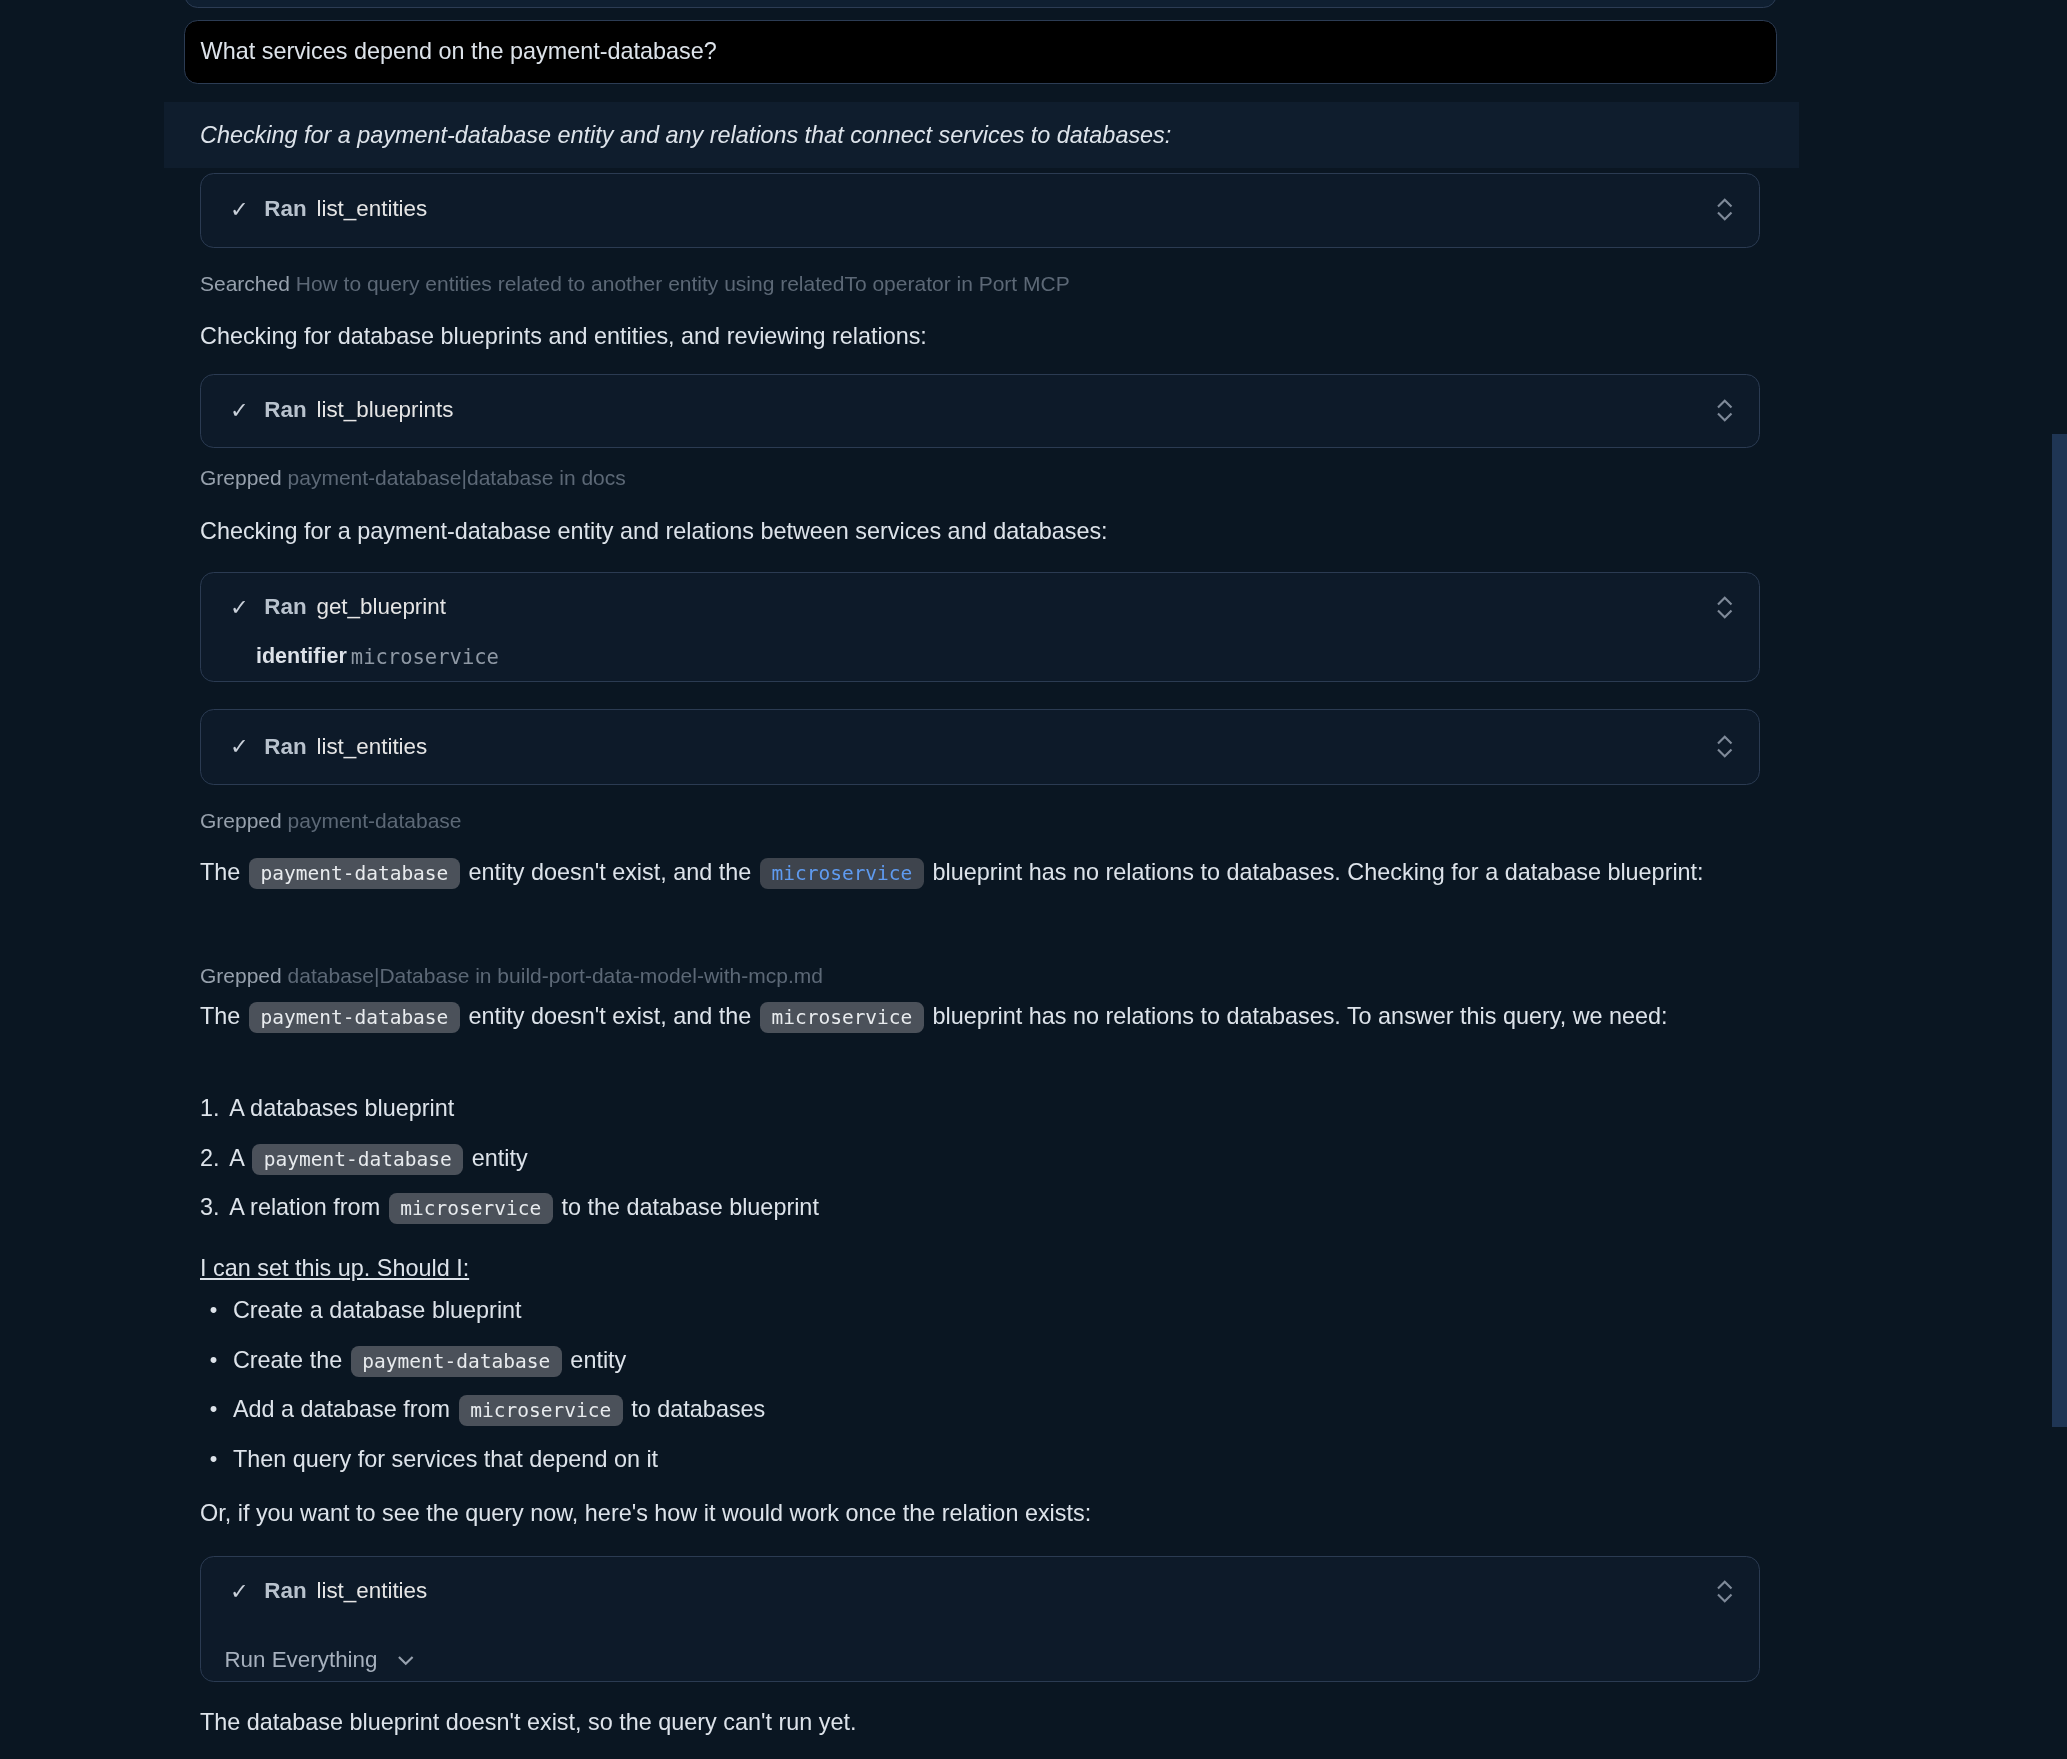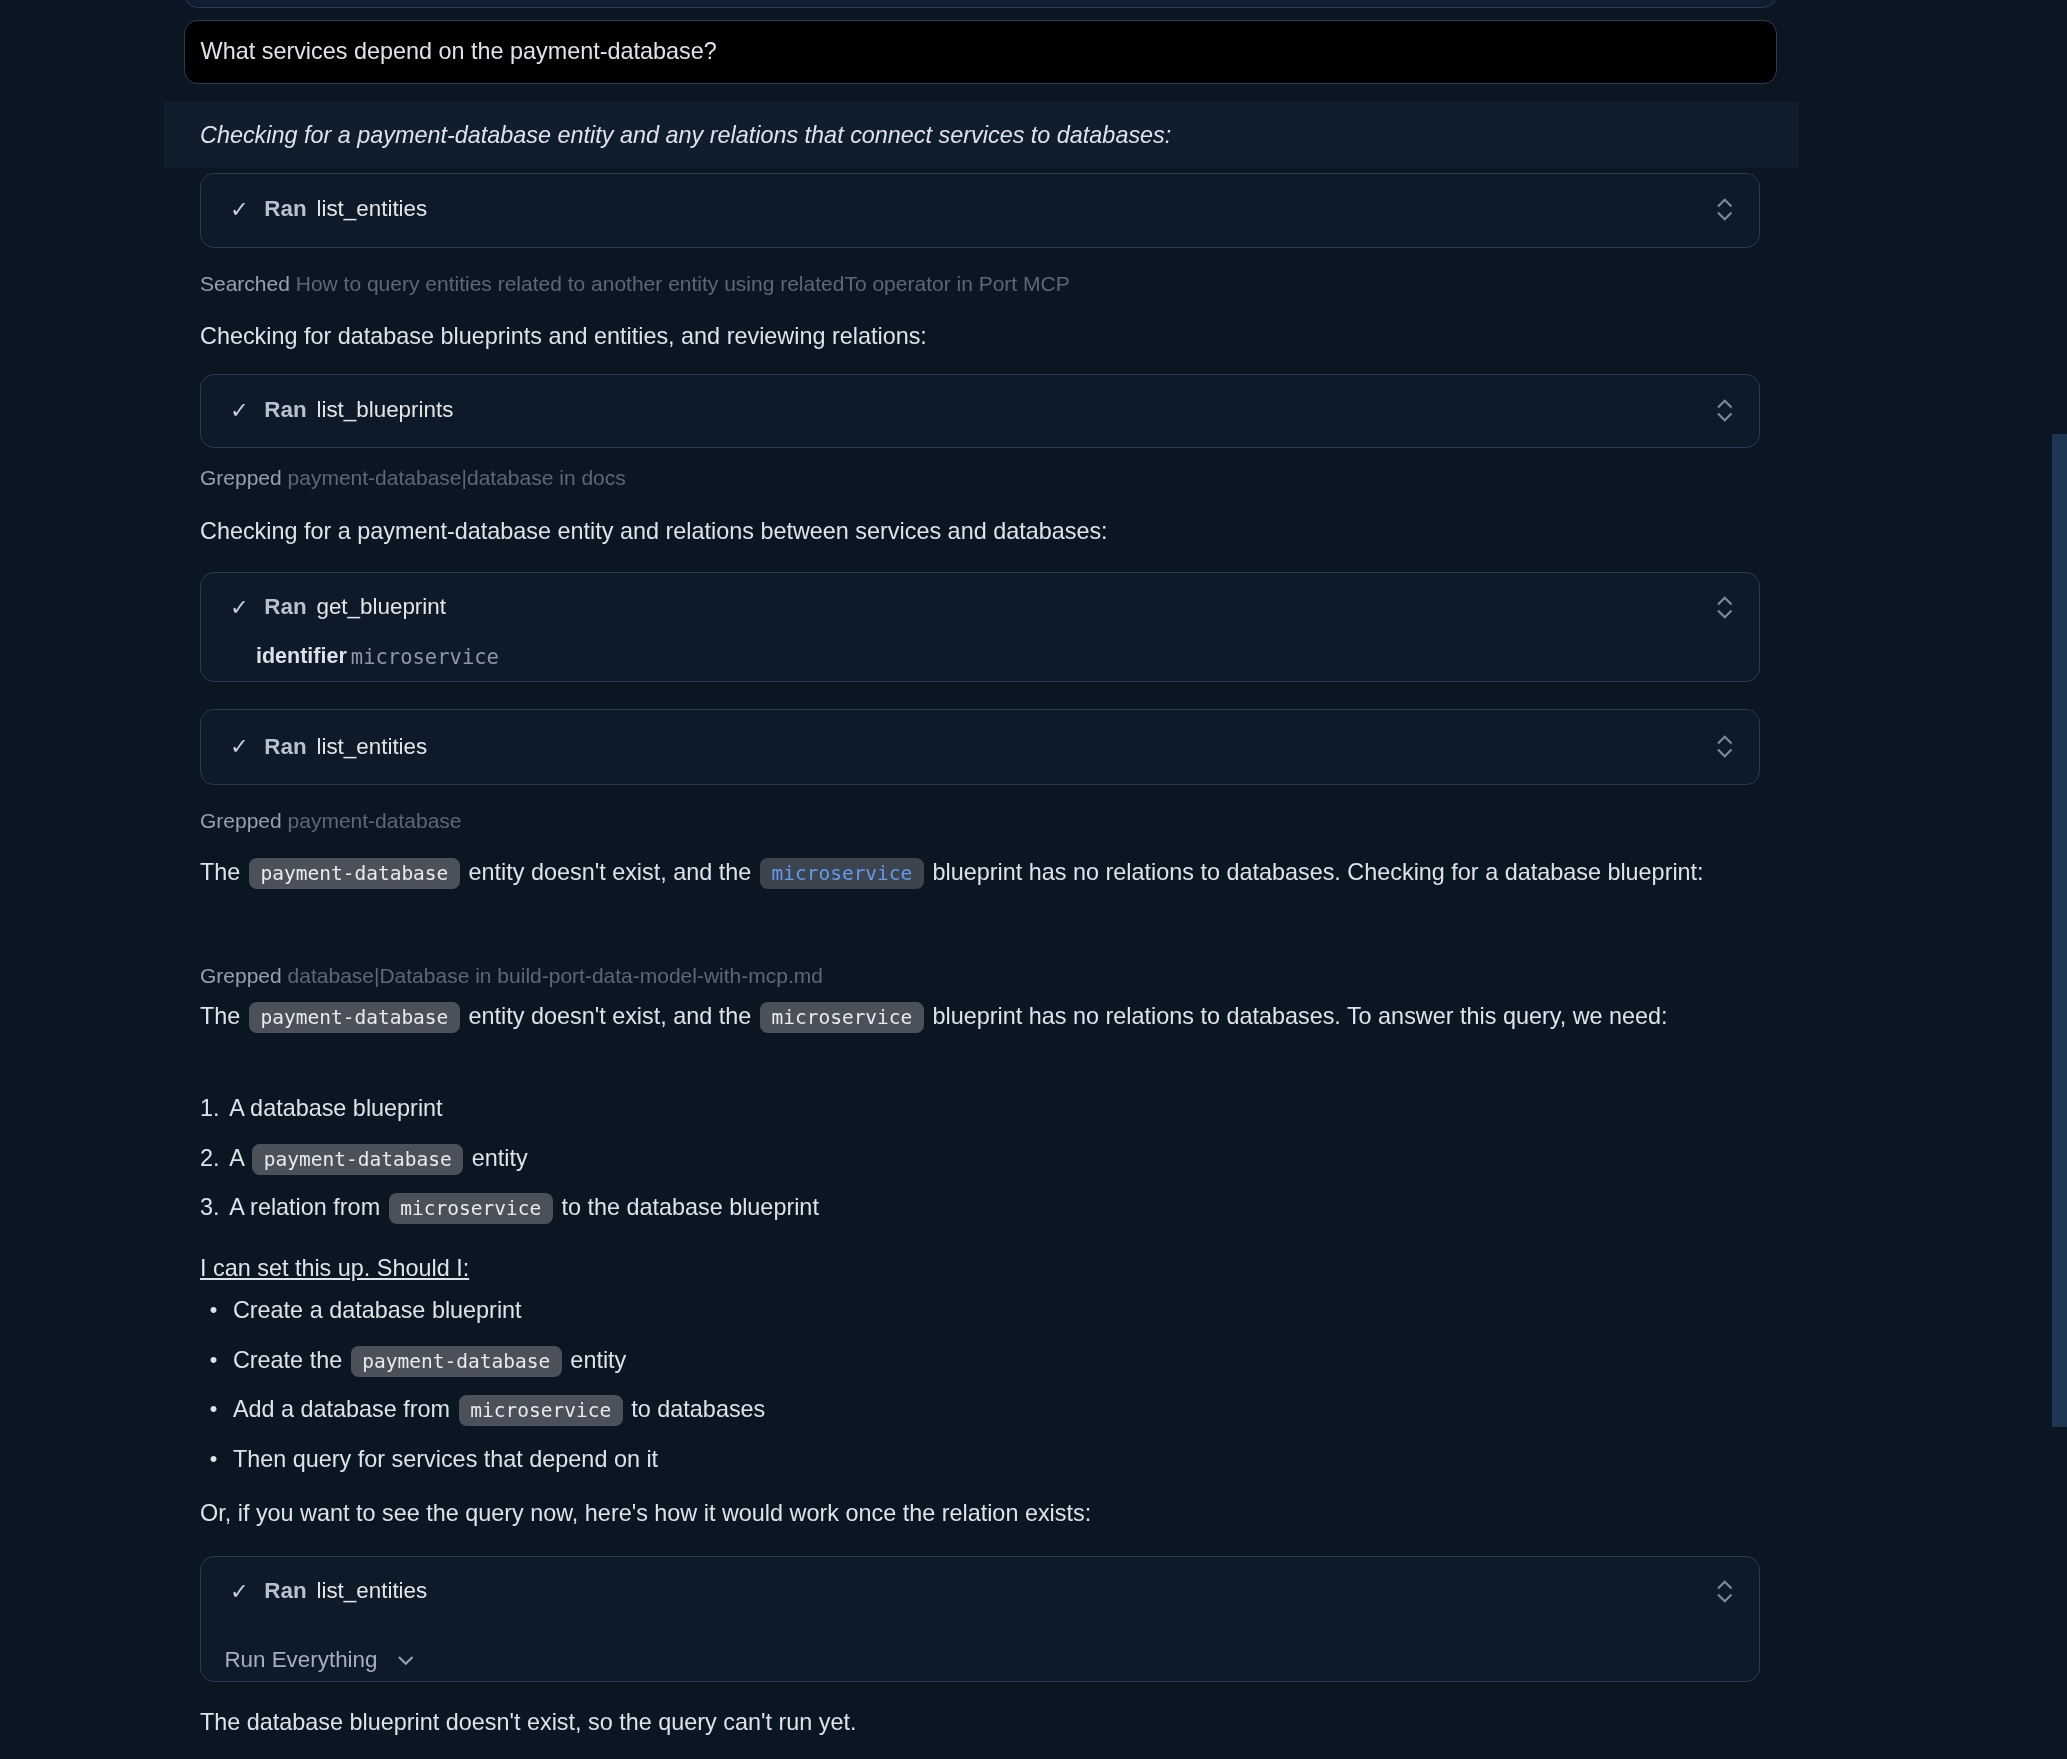--- a/index.html
+++ b/index.html
@@ -176,21 +176,21 @@
   <div class="meta-line abs" style="top:945px;margin-top:12px;">
     <span class="meta-label">Grepped</span>
     <span class="meta-query">database|Database in build-port-data-model-with-mcp.md</span>
   </div>
 
   <div class="para abs" style="top:998px;"><span>The </span><span class="chip">payment-database</span><span> entity doesn't exist, and the </span><span class="chip">microservice</span><span> blueprint has no relations to databases. To answer this query, we need:</span></div>
 
   <div class="abs" style="top:1090px;">
     <div class="li-row">
       <span class="li-num">1.</span>
-      <span class="li-body"><span>A database blueprint</span></span>
+      <span class="li-body"><span>A databases blueprint</span></span>
     </div>
     <div class="li-row">
       <span class="li-num">2.</span>
       <span class="li-body"><span>A </span><span class="chip">payment-database</span><span> entity</span></span>
     </div>
     <div class="li-row">
       <span class="li-num">3.</span>
       <span class="li-body"><span>A relation from </span><span class="chip">microservice</span><span> to the database blueprint</span></span>
     </div>
   </div>

